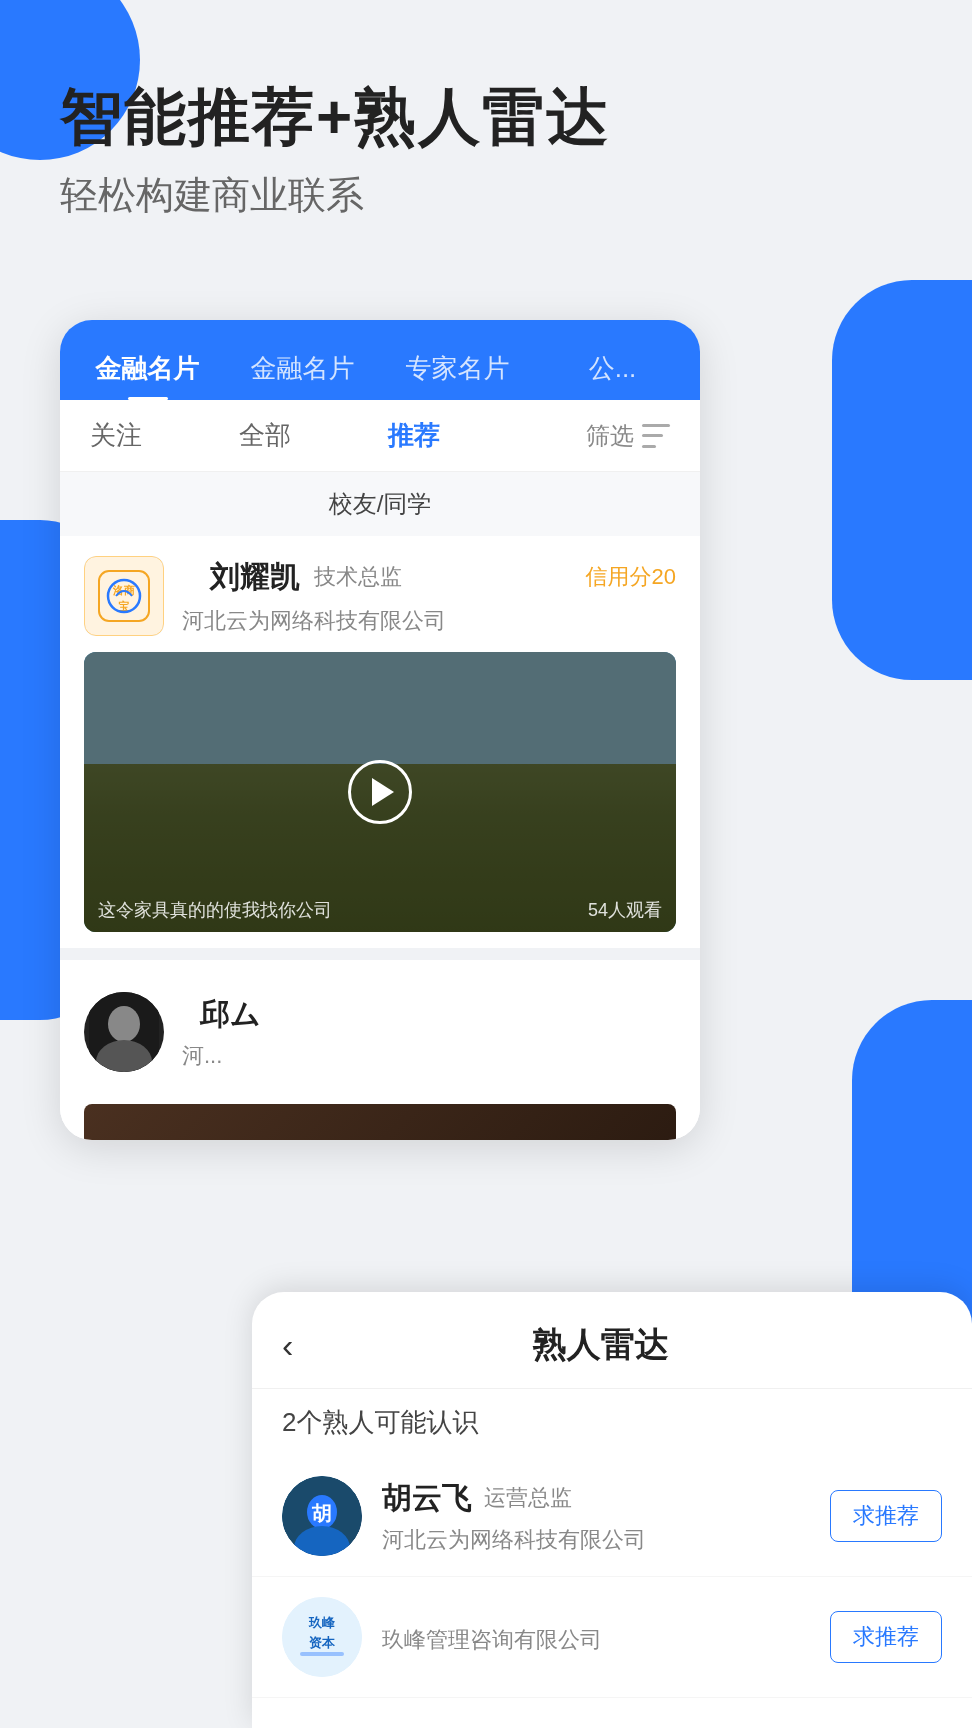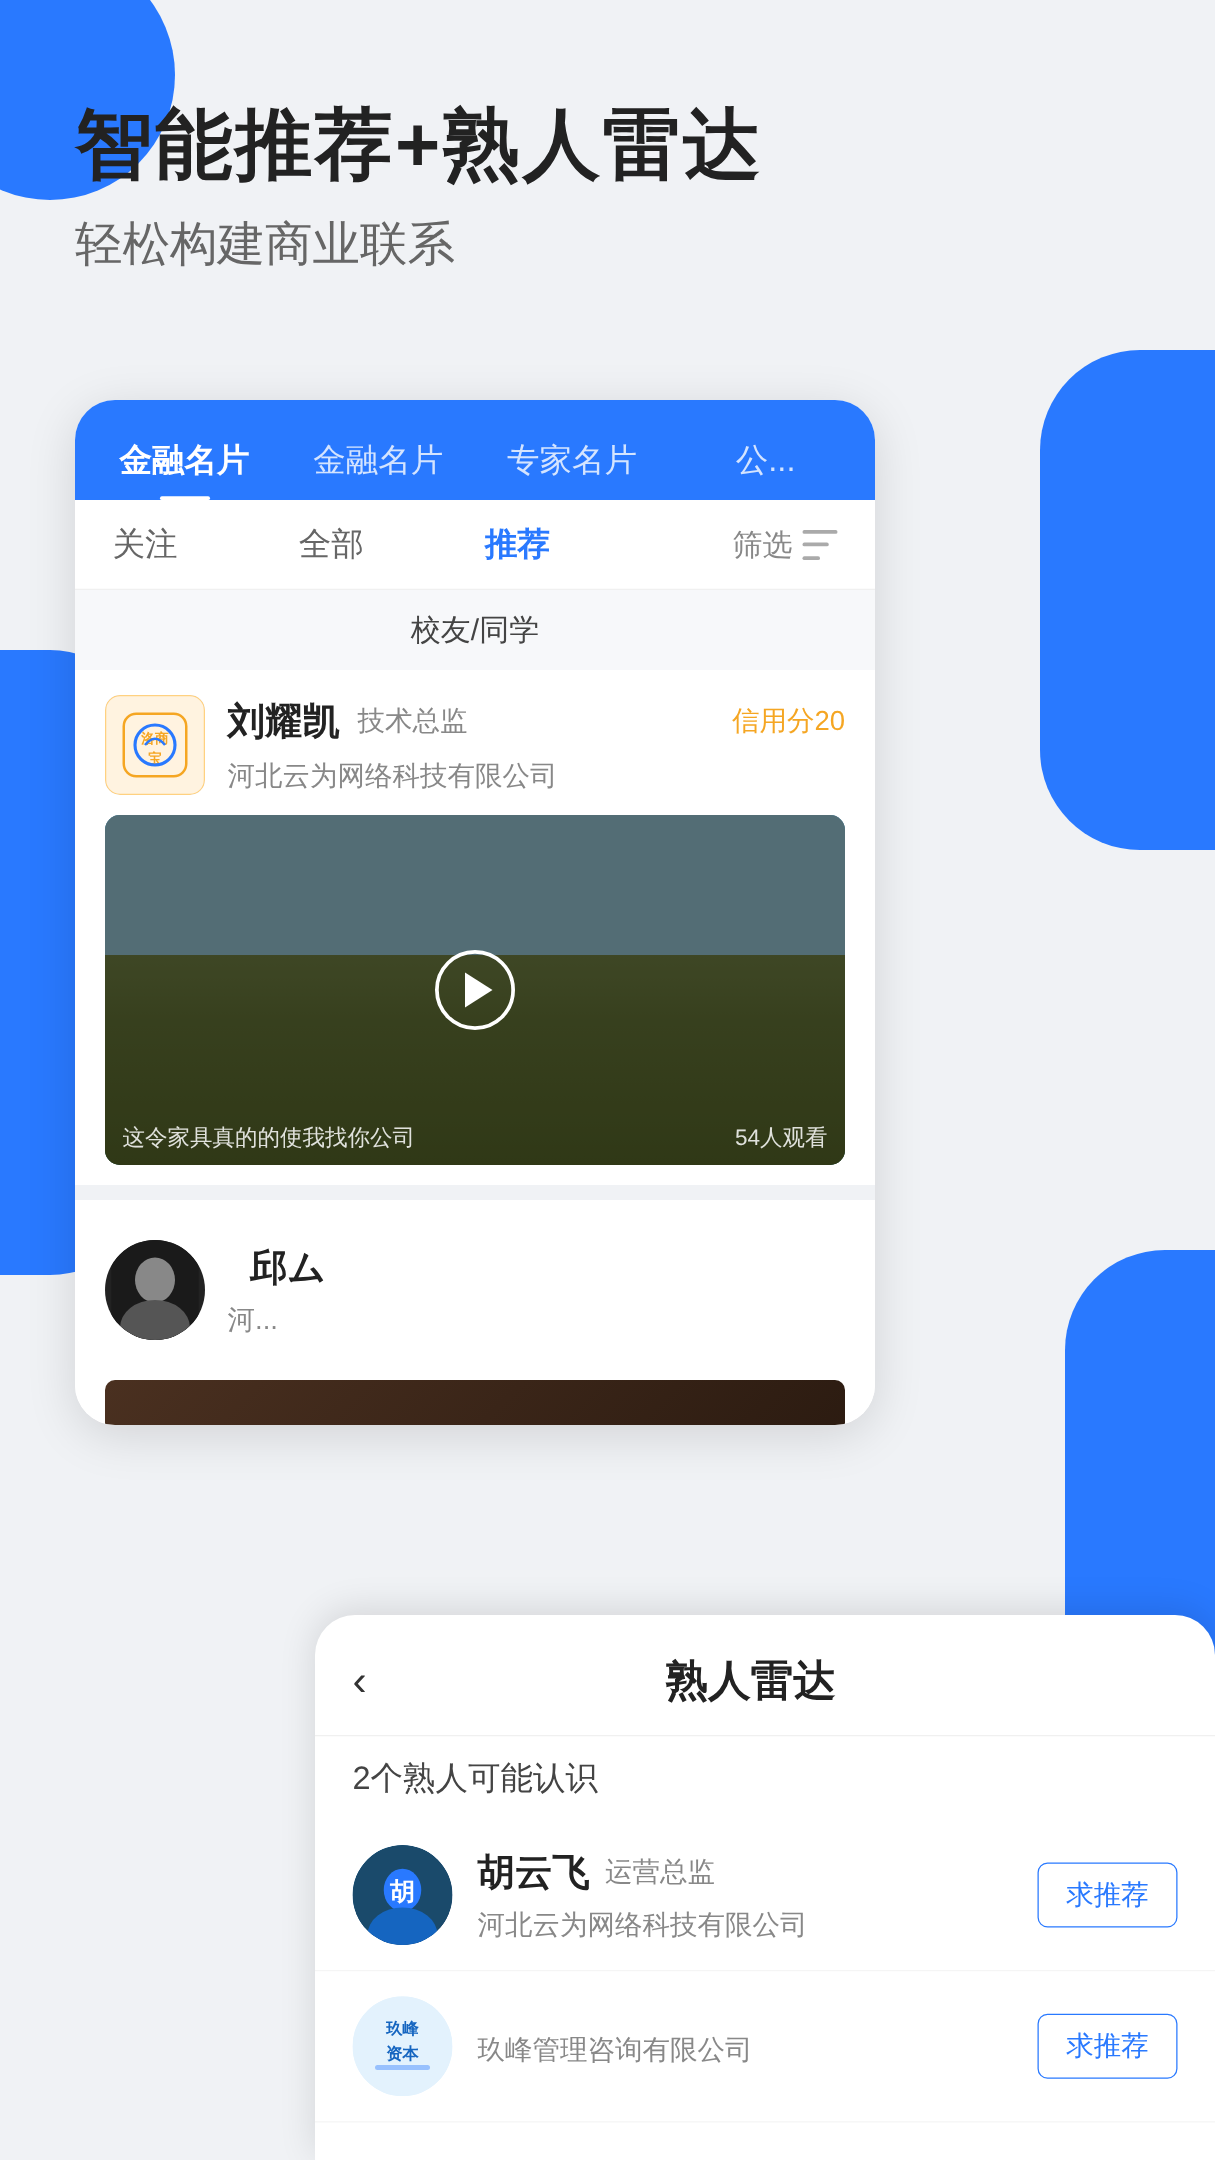--- a/index.html
+++ b/index.html
@@ -205,20 +205,21 @@
       flex: 1;
     }
     .user-name-row {
       display: flex;
       align-items: center;
     }
     .user-name {
       font-size: 30px;
       font-weight: 600;
       color: #222;
+      margin-left: 28px;
     }
     .user-title {
       font-size: 22px;
       color: #888;
       margin-left: 14px;
     }
     .credit-score {
       margin-left: auto;
       font-size: 22px;
       color: #f5a623;

